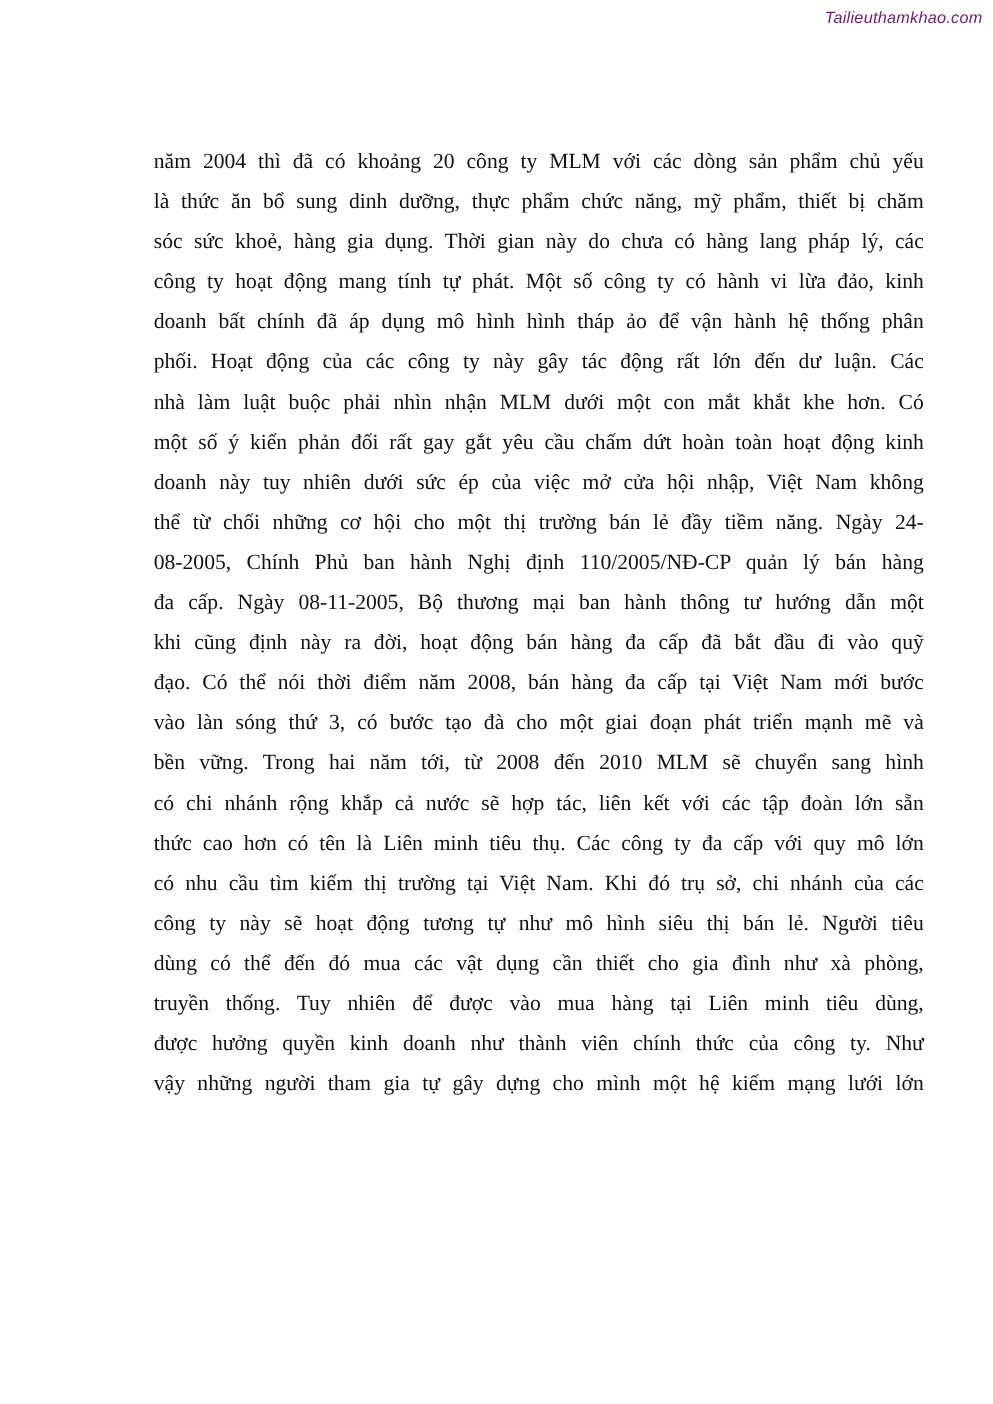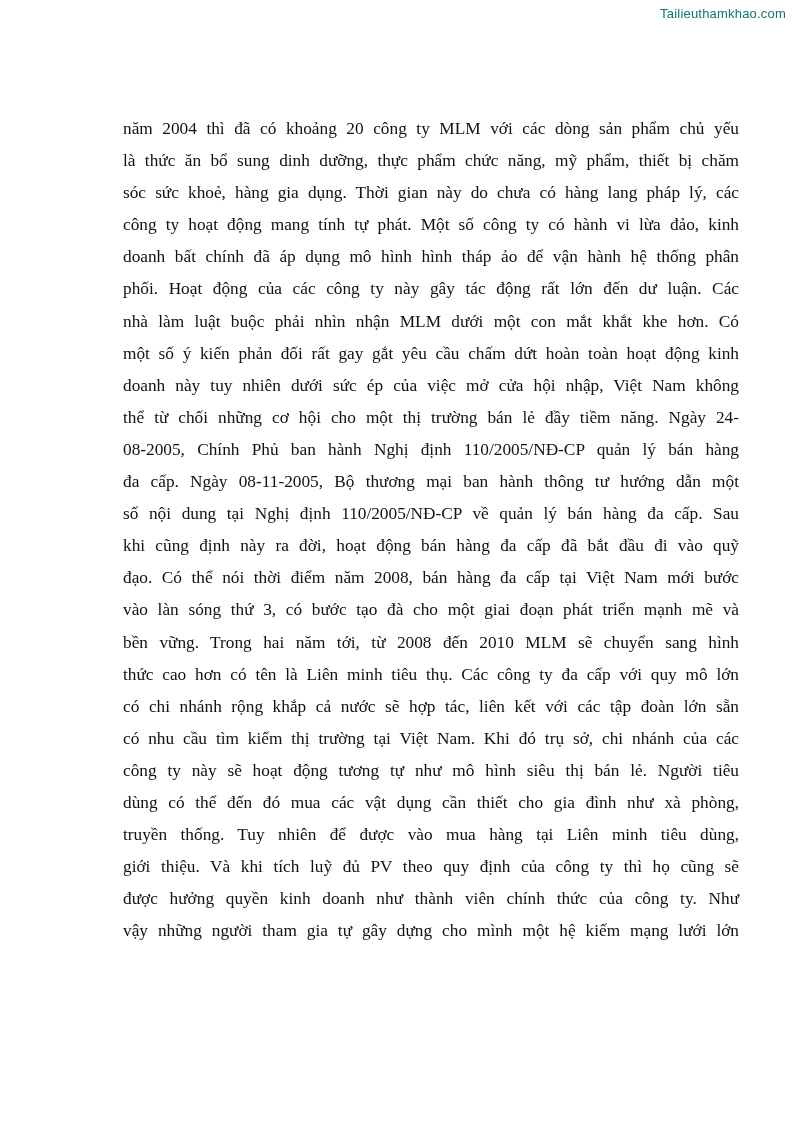--- a/index.html
+++ b/index.html
@@ -1,20 +1,20 @@
 <!DOCTYPE html>
 <html><head>
   <meta charset="utf-8">
   <style>
     html, body { margin: 0; padding: 0; background: #ffffff; }
     body { width: 794px; height: 1123px; position: relative; overflow: hidden; }
     .watermark {
       position: absolute; top: 6px; right: 8px;
       font-family: "Liberation Sans", sans-serif;
-      font-size: 13px; color: #0f766e; letter-spacing: 0.2px;
+      font-size: 13px; color: #701a75; letter-spacing: 0.2px; font-style: italic;
     }
     .page-body {
       position: absolute; left: 123px; top: 113px; width: 616px;
       font-family: "Liberation Serif", serif;
       font-size: 17.3px; color: #111111;
     }
     .line {
       display: block; height: 32.1px; line-height: 32.1px;
       white-space: nowrap; text-align: justify; text-align-last: justify;
     }
@@ -30,27 +30,25 @@
   <span class="line">sóc sức khoẻ, hàng gia dụng. Thời gian này do chưa có hàng lang pháp lý, các</span>
   <span class="line">công ty hoạt động mang tính tự phát. Một số công ty có hành vi lừa đảo, kinh</span>
   <span class="line">doanh bất chính đã áp dụng mô hình hình tháp ảo để vận hành hệ thống phân</span>
   <span class="line">phối. Hoạt động của các công ty này gây tác động rất lớn đến dư luận. Các</span>
   <span class="line">nhà làm luật buộc phải nhìn nhận MLM dưới một con mắt khắt khe hơn. Có</span>
   <span class="line">một số ý kiến phản đối rất gay gắt yêu cầu chấm dứt hoàn toàn hoạt động kinh</span>
   <span class="line">doanh này tuy nhiên dưới sức ép của việc mở cửa hội nhập, Việt Nam không</span>
   <span class="line">thể từ chối những cơ hội cho một thị trường bán lẻ đầy tiềm năng.  Ngày 24-</span>
   <span class="line">08-2005, Chính Phủ ban hành Nghị định 110/2005/NĐ-CP quản lý bán hàng</span>
   <span class="line">đa cấp. Ngày 08-11-2005, Bộ thương mại ban hành thông tư hướng dẫn một</span>
-  <span class="line">số nội dung tại Nghị định 110/2005/NĐ-CP về quản lý bán hàng đa cấp. Sau</span>
   <span class="line">khi cũng định này ra đời, hoạt động bán hàng đa cấp đã bắt đầu đi vào quỹ</span>
   <span class="line">đạo. Có thể nói thời điểm năm 2008, bán hàng đa cấp tại Việt Nam mới bước</span>
   <span class="line">vào làn sóng thứ 3, có bước tạo đà cho một giai đoạn phát triển mạnh mẽ và</span>
   <span class="line">bền vững. Trong hai năm tới, từ 2008 đến 2010 MLM sẽ chuyển sang hình</span>
+  <span class="line">có chi nhánh rộng khắp cả nước sẽ hợp tác, liên kết với các tập đoàn lớn sẵn</span>
   <span class="line">thức cao hơn có tên là Liên minh tiêu thụ. Các công ty đa cấp với quy mô lớn</span>
-  <span class="line">có chi nhánh rộng khắp cả nước sẽ hợp tác, liên kết với các tập đoàn lớn sẵn</span>
   <span class="line">có nhu cầu tìm kiếm thị trường tại Việt Nam. Khi đó trụ sở, chi nhánh của các</span>
   <span class="line">công ty này sẽ hoạt động tương tự như mô hình siêu thị bán lẻ. Người tiêu</span>
   <span class="line">dùng có thể đến đó mua các vật dụng cần thiết cho gia đình như xà phòng,</span>
   <span class="line">truyền thống. Tuy nhiên để được vào mua hàng tại Liên minh tiêu dùng,</span>
-  <span class="line">giới thiệu. Và khi tích luỹ đủ PV theo quy định của công ty thì họ cũng sẽ</span>
   <span class="line">được hưởng quyền kinh doanh như thành viên chính thức của công ty. Như</span>
   <span class="line">vậy những người tham gia tự gây dựng cho mình một hệ kiếm mạng lưới lớn</span>
 </div>
 
 </body></html>

